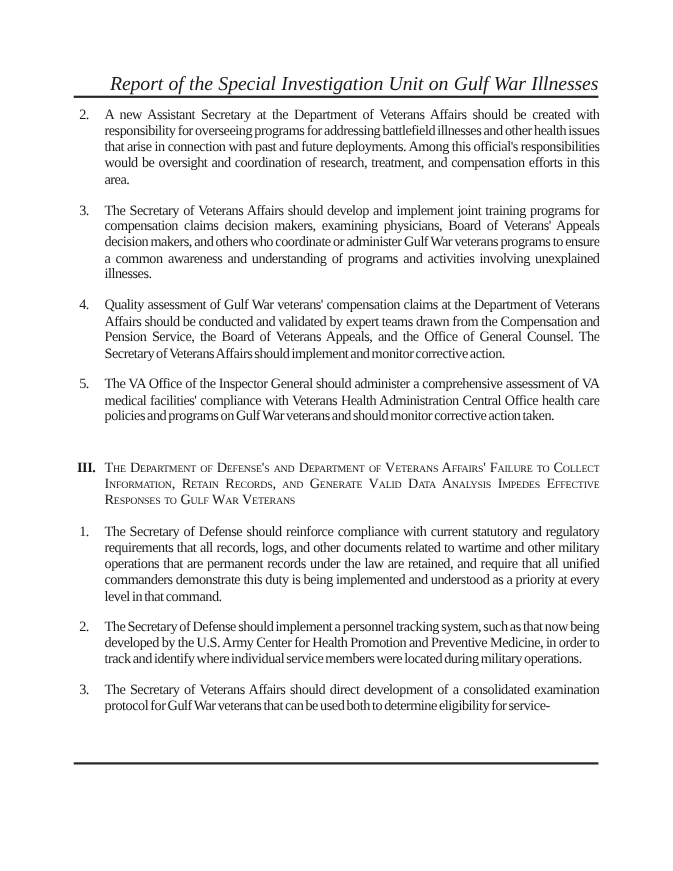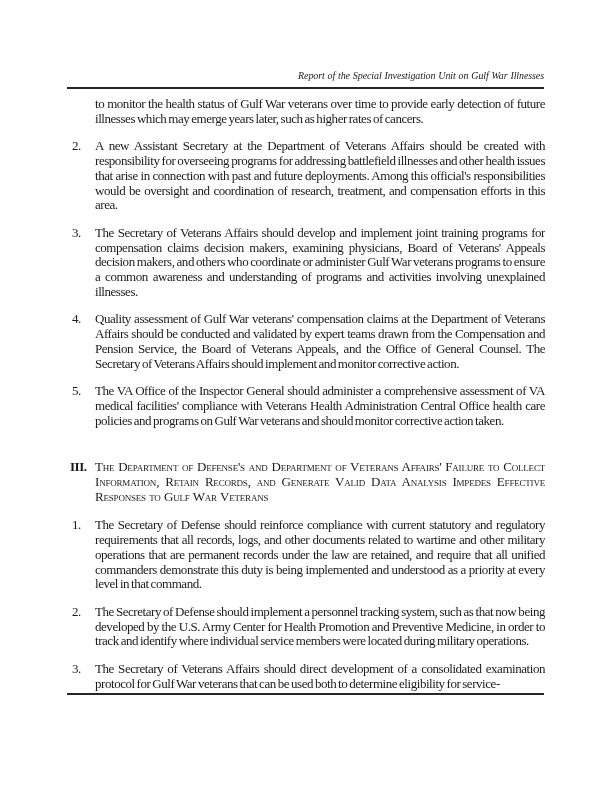--- a/index.html
+++ b/index.html
@@ -18,21 +18,21 @@
     letter-spacing: -0.45px;
     word-spacing: -0.9px;
   }
   .header {
     position: absolute;
     top: 69px; left: 67px; width: 477px;
   }
   .header-title {
     text-align: right;
     font-style: italic;
-    font-size: 10px;
+    font-size: 18px;
     letter-spacing: -0.1px;
     word-spacing: 0.5px;
     white-space: nowrap;
   }
   .header-rule {
     height: 2px;
     background: #262626;
     margin-top: 3px;
   }
   .body {
@@ -73,23 +73,20 @@
 
 <div class="page">
 
   <div class="header">
     <div class="header-title">Report of the Special Investigation Unit on Gulf War Illnesses</div>
     <div class="header-rule"></div>
   </div>
 
   <div class="body">
 
-    <div class="row cont">
-      <div class="txt">to monitor the health status of Gulf War veterans over time to provide early detection of future illnesses which may emerge years later, such as higher rates of cancers.</div>
-    </div>
 
     <div class="row">
       <div class="num">2.</div>
       <div class="txt">A new Assistant Secretary at the Department of Veterans Affairs should be created with responsibility for overseeing programs for addressing battlefield illnesses and other health issues that arise in connection with past and future deployments.  Among this official's responsibilities would be oversight and coordination of research, treatment, and compensation efforts in this area.</div>
     </div>
 
     <div class="row">
       <div class="num">3.</div>
       <div class="txt">The Secretary of Veterans Affairs should develop and implement joint training programs for compensation claims decision makers, examining physicians, Board of Veterans' Appeals decision makers, and others who coordinate or administer Gulf War veterans programs to ensure a common awareness and understanding of programs and activities involving unexplained illnesses.</div>
     </div>

